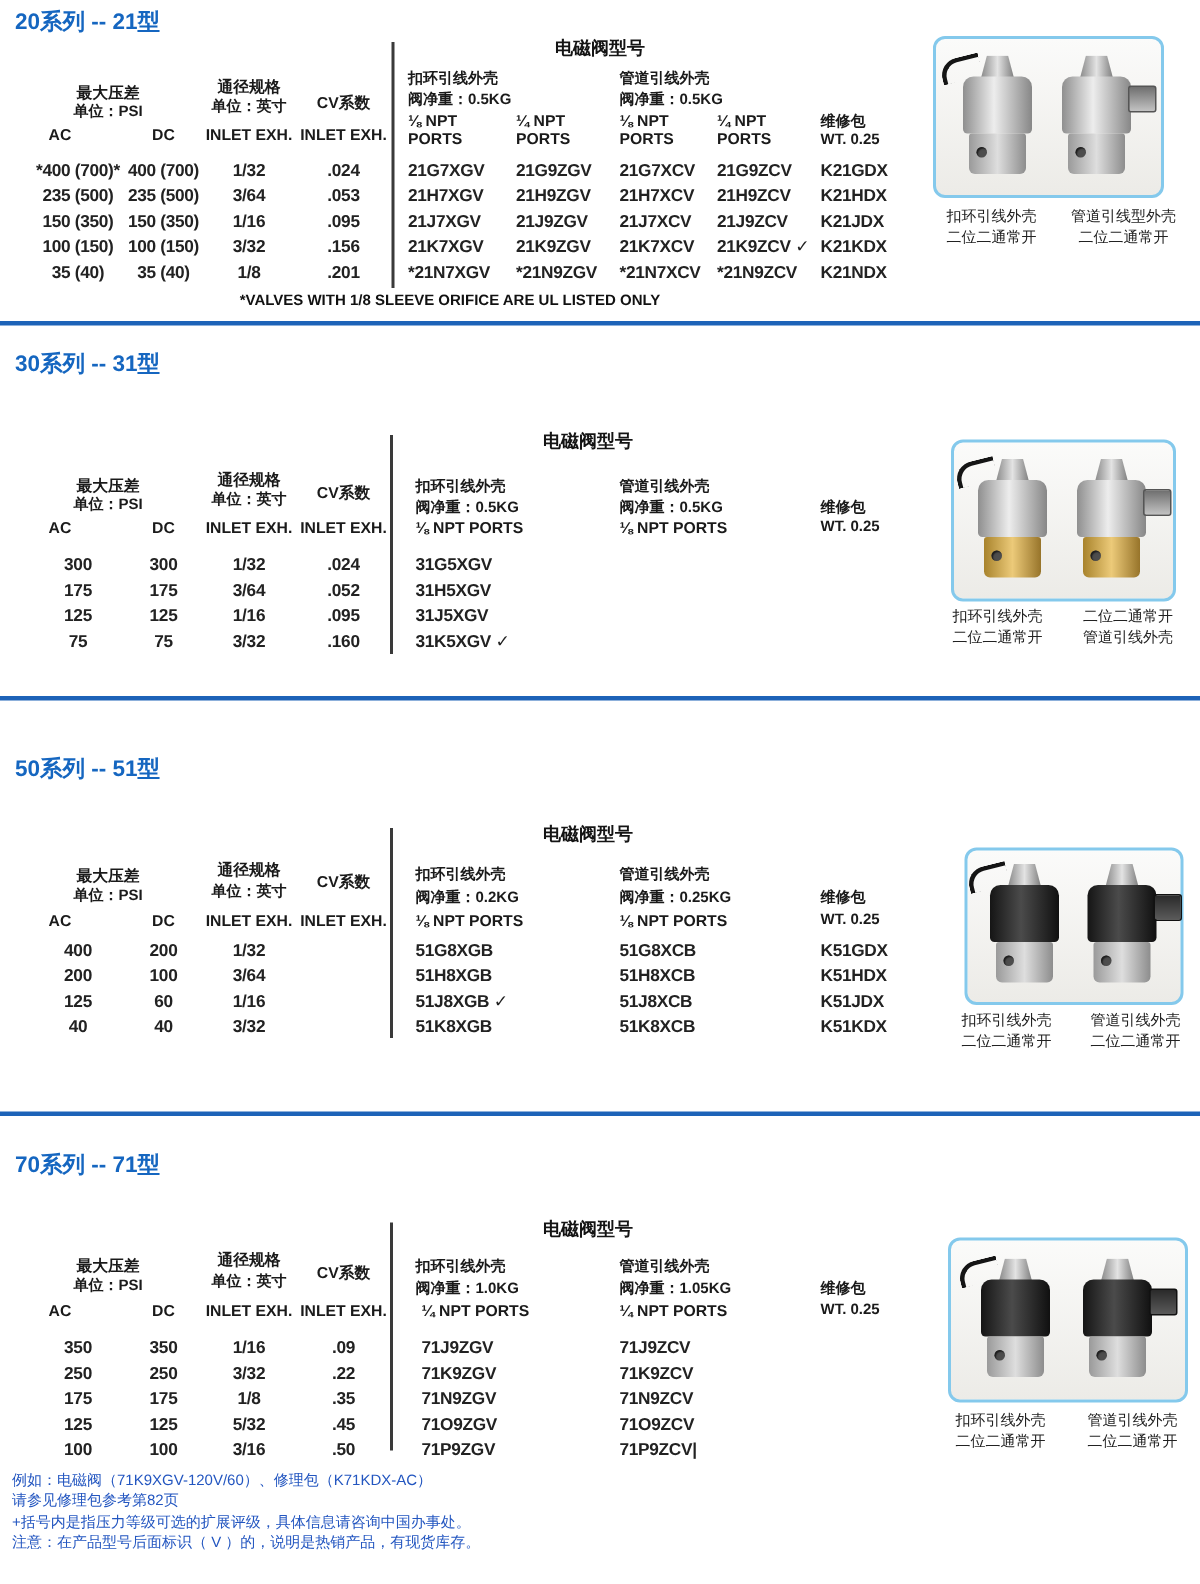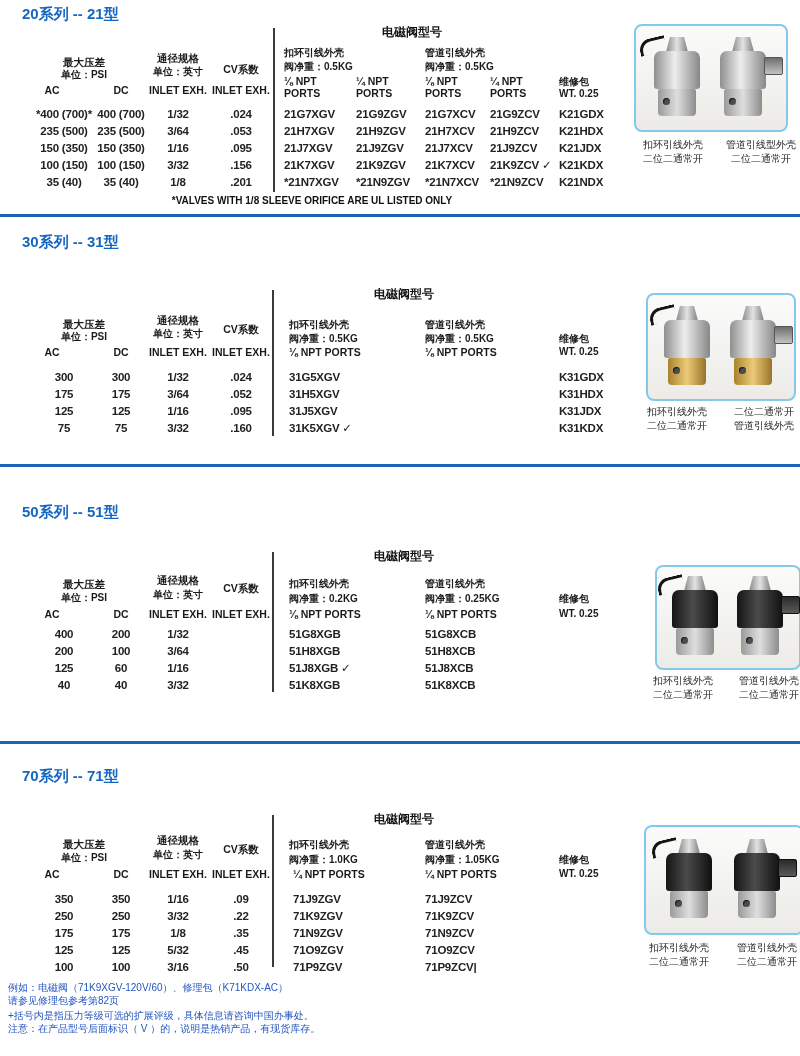--- a/index.html
+++ b/index.html
@@ -1,18 +1,18 @@
 <!DOCTYPE html>
 <html><head>
 <meta charset="utf-8">
 <style>
   html,body{margin:0;padding:0;background:#fff;}
   .page{position:relative;width:800px;height:1056px;background:#fff;overflow:hidden;
         font-family:"Liberation Sans","DejaVu Sans",sans-serif;color:#1c1c1c;}
-  .sec{position:absolute;left:12px;width:640px;}
+  .sec{position:absolute;left:0;width:640px;}
   .sec-title{position:absolute;font-size:15px;font-weight:bold;color:#1566c0;white-space:nowrap;}
   .tbl-title{position:absolute;font-size:12px;font-weight:bold;color:#141414;text-align:center;white-space:nowrap;}
   .vline{position:absolute;width:2px;background:#3a3a3a;}
   .bar{position:absolute;left:0;width:800px;height:3px;background:#1d63b8;}
   .hdr{position:absolute;font-size:10px;font-weight:600;color:#1a1a1a;text-align:center;white-space:nowrap;line-height:12px;}
   .hdr.b{font-weight:bold;font-size:10.5px;}
   .hdr.lft{text-align:left;}
   .col{position:absolute;}
   .cell{height:17px;line-height:17px;font-size:11.5px;font-weight:700;color:#222;
         white-space:nowrap;text-align:center;letter-spacing:-0.2px;}
@@ -218,26 +218,20 @@
       <div class="cell">.052</div>
       <div class="cell">.095</div>
       <div class="cell">.160</div>
     </div>
     <div class="col lft" style="left:277px;top:145px;width:120px">
       <div class="cell">31G5XGV</div>
       <div class="cell">31H5XGV</div>
       <div class="cell">31J5XGV</div>
       <div class="cell">31K5XGV ✓</div>
     </div>
-    <div class="col lft" style="left:547px;top:145px;width:70px">
-      <div class="cell">K31GDX</div>
-      <div class="cell">K31HDX</div>
-      <div class="cell">K31JDX</div>
-      <div class="cell">K31KDX</div>
-    </div>
 
     <div class="photo brass" style="left:634px;top:69px;width:146px;height:104px">
       <div class="valve" style="left:12px;top:11px">
         <div class="vwire"></div>
         <div class="vnut"></div>
         <div class="vbody"></div>
         <div class="vbase"></div>
         <div class="vhole"></div>
       </div>
       <div class="valve" style="left:78px;top:11px">
@@ -306,20 +300,26 @@
       <div class="cell">51H8XGB</div>
       <div class="cell">51J8XGB ✓</div>
       <div class="cell">51K8XGB</div>
     </div>
     <div class="col lft" style="left:413px;top:154px;width:120px">
       <div class="cell">51G8XCB</div>
       <div class="cell">51H8XCB</div>
       <div class="cell">51J8XCB</div>
       <div class="cell">51K8XCB</div>
     </div>
+    <div class="col lft" style="left:547px;top:154px;width:70px">
+      <div class="cell">K51GDX</div>
+      <div class="cell">K51HDX</div>
+      <div class="cell">K51JDX</div>
+      <div class="cell">K51KDX</div>
+    </div>
 
     <div class="photo dark" style="left:643px;top:93px;width:142px;height:101px">
       <div class="valve" style="left:11px;top:9px">
         <div class="vwire"></div>
         <div class="vnut"></div>
         <div class="vbody"></div>
         <div class="vbase"></div>
         <div class="vhole"></div>
       </div>
       <div class="valve" style="left:76px;top:9px">

